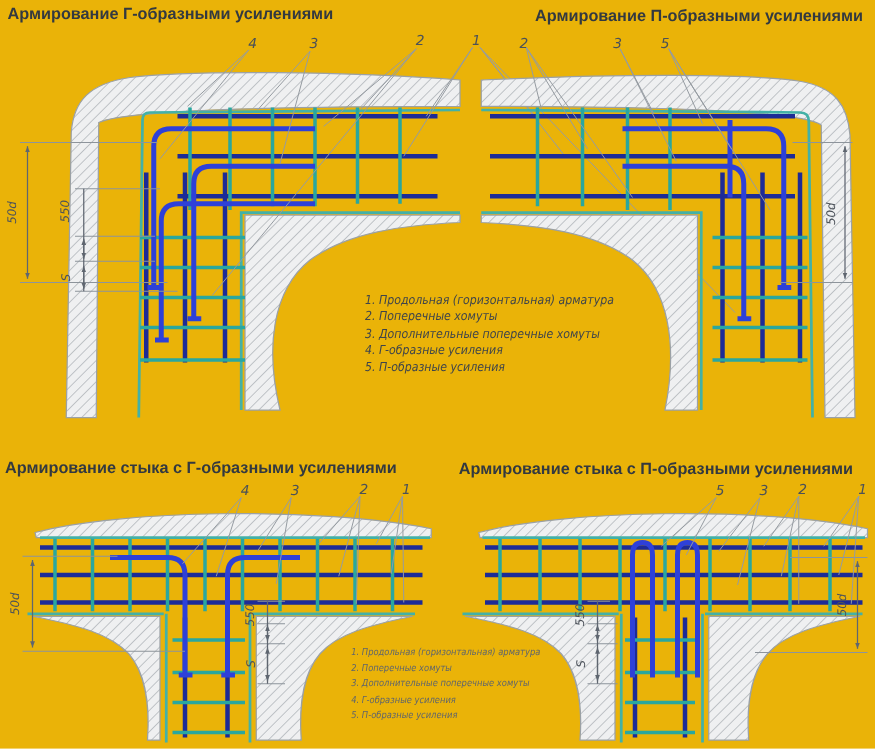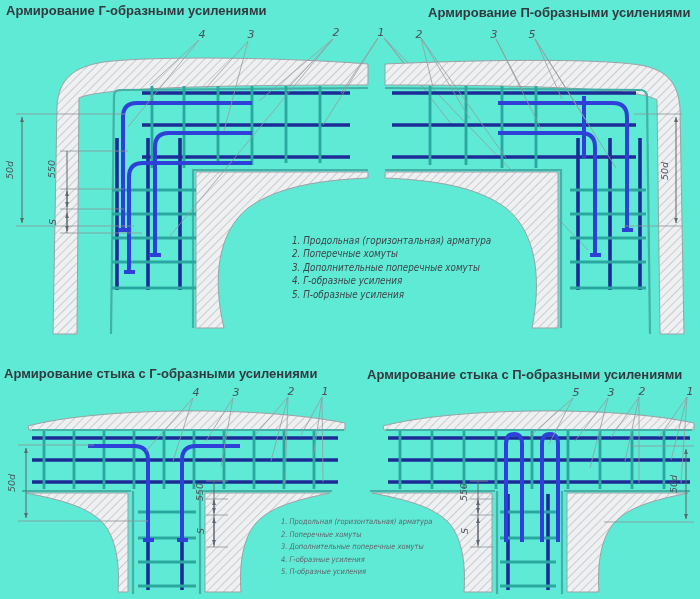--- a/index.html
+++ b/index.html
@@ -1,16 +1,16 @@
 <!DOCTYPE html>
 <html><head>
 <meta charset="utf-8">
 <style>
   html,body{margin:0;padding:0;background:#fff;}
-  #page{position:relative;width:700px;height:599px;background:#5eead4;overflow:hidden;
+  #page{position:relative;width:700px;height:599px;background:#eab308;overflow:hidden;
         font-family:"Liberation Sans",sans-serif;}
   .title{position:absolute;font:600 13px "Liberation Sans",sans-serif;color:#333940;white-space:nowrap;}
   #titleTL{left:6px;top:3px;}
   #titleTR{left:428px;top:5px;}
   #titleBL{left:4px;top:366px;}
   #titleBR{left:367px;top:367px;}
   .legend{position:absolute;font-style:italic;font-family:"DejaVu Sans",sans-serif;
           transform:scaleX(.88);transform-origin:0 0;white-space:nowrap;}
   #legendTop{left:292px;top:234px;font-size:10px;line-height:13.4px;color:#3e444b;}
   #legendMini{left:281px;top:516px;font-size:7.6px;line-height:12.6px;color:#5f656c;}

